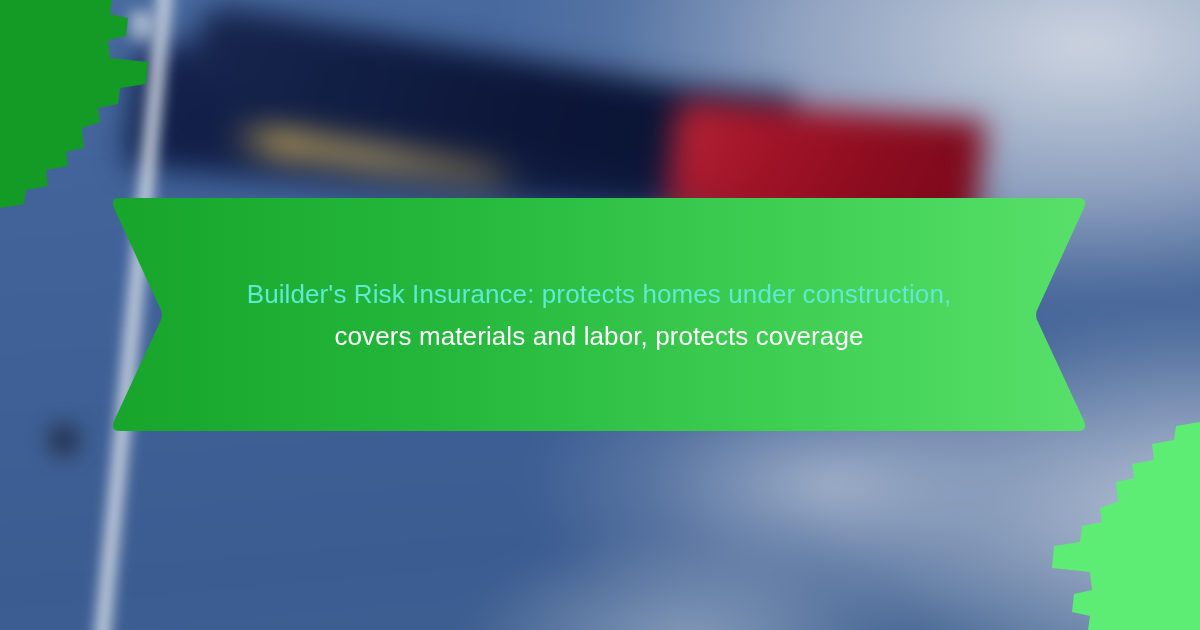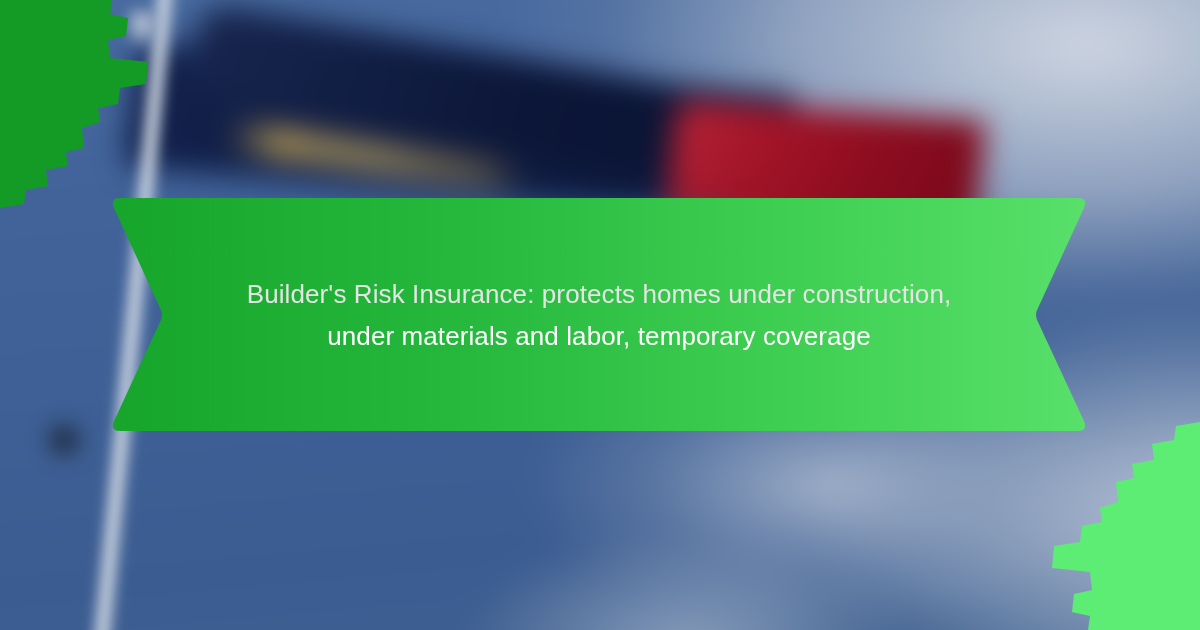--- a/index.html
+++ b/index.html
@@ -211,18 +211,18 @@
                Q 2 235 12 235
                L 970 235
                Q 980 235 976 225
                L 930 126
                Q 926 119 930 112
                L 976 12
                Q 980 2 970 2 Z" fill="url(#ribbonGrad)" stroke="none"></path>
     </svg>
 
     <div class="ribbon-text">
-      <div class="ribbon-line" style="color: #e5e5e5;">Builder's Risk Insurance: protects homes under construction,</div>
-      <div class="ribbon-line" style="color: rgb(255, 255, 255);">under materials and labor, temporary coverage</div>
+      <div class="ribbon-line" style="color: #5eead4;">Builder's Risk Insurance: protects homes under construction,</div>
+      <div class="ribbon-line" style="color: rgb(255, 255, 255);">covers materials and labor, protects coverage</div>
     </div>
   </div>
 
 </div>
 
 </body></html>

